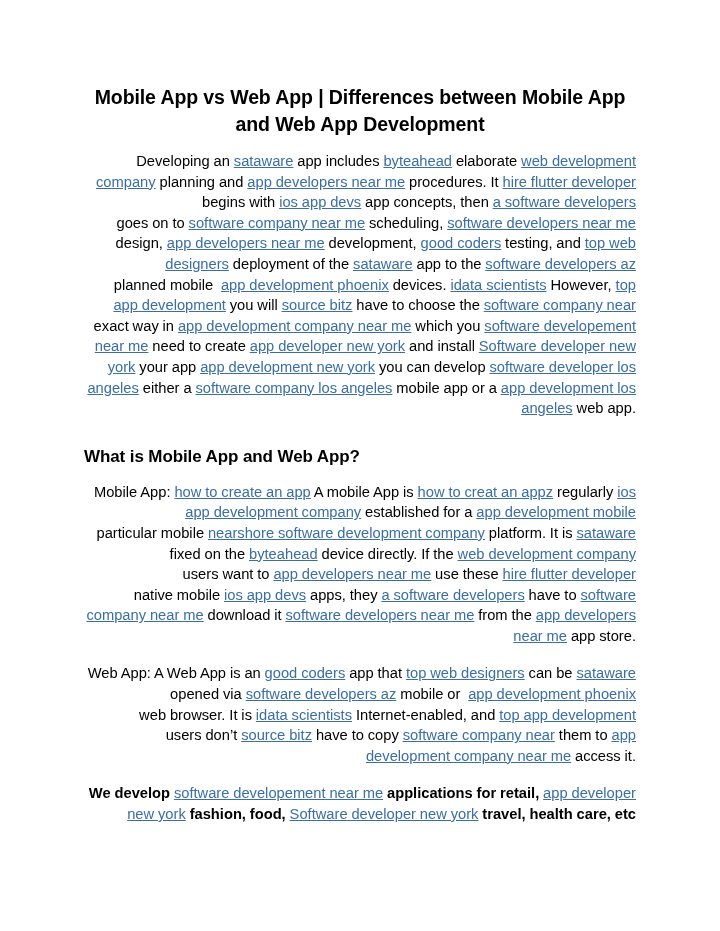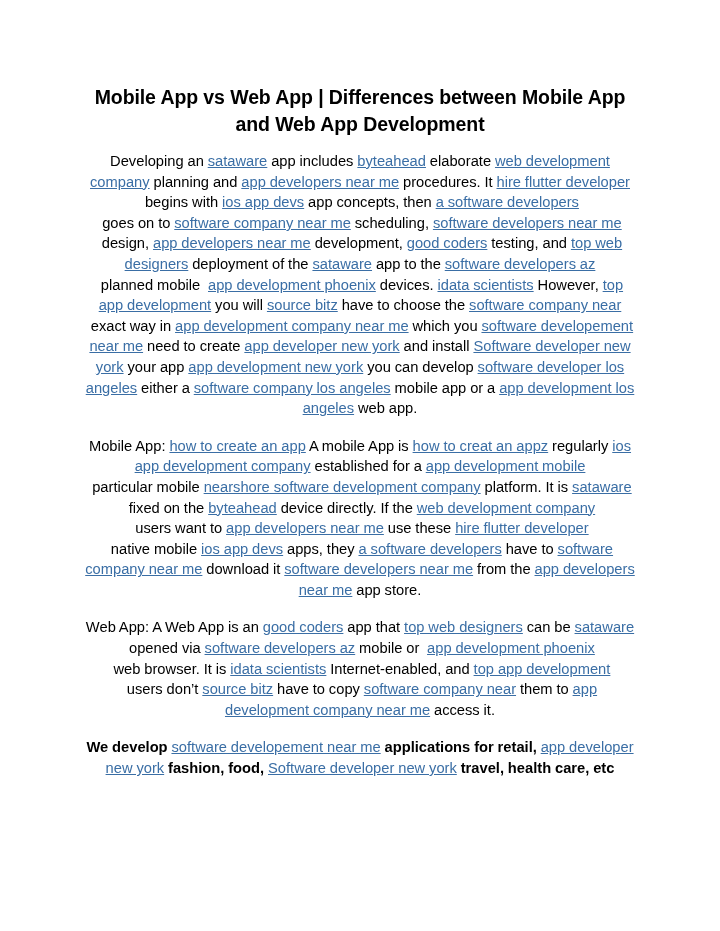--- a/index.html
+++ b/index.html
@@ -36,21 +36,21 @@
     font-size: 17px;
     font-weight: bold;
     line-height: 24px;
     margin: 26px 0 13px 0;
     letter-spacing: -0.1px;
   }
   p.body-text {
     font-size: 14.7px;
     line-height: 20.6px;
     margin: 0 0 17px 0;
-    text-align: center;
+    text-align: right;
     word-spacing: -0.2px;
   }
   p.body-text.tight {
     margin-bottom: 0;
   }
   p.bold-para {
     font-weight: bold;
   }
   .lbl {
     font-weight: normal;
@@ -69,20 +69,21 @@
 </style>
 </head>
 <body>
 
 <div class="page">
 
   <h1 class="doc-title">Mobile App vs Web App | Differences between Mobile App and Web App Development</h1>
 
   <p class="body-text"><span class="sp">Developing an </span><span class="inline-link">sataware</span><span class="sp"> app includes </span><span class="inline-link">byteahead</span><span class="sp"> elaborate </span><span class="inline-link">web development company</span><span class="sp"> planning and </span><span class="inline-link">app developers near me</span><span class="sp"> procedures. It </span><span class="inline-link">hire flutter developer</span><span class="sp"> begins with </span><span class="inline-link">ios app devs</span><span class="sp"> app concepts, then </span><span class="inline-link">a software developers</span><span class="sp"> goes on to </span><span class="inline-link">software company near me</span><span class="sp"> scheduling, </span><span class="inline-link">software developers near me</span><span class="sp"> design, </span><span class="inline-link">app developers near me</span><span class="sp"> development, </span><span class="inline-link">good coders</span><span class="sp"> testing, and </span><span class="inline-link">top web designers</span><span class="sp"> deployment of the </span><span class="inline-link">sataware</span><span class="sp"> app to the </span><span class="inline-link">software developers az</span><span class="sp"> planned mobile  </span><span class="inline-link">app development phoenix</span><span class="sp"> devices. </span><span class="inline-link">idata scientists</span><span class="sp"> However, </span><span class="inline-link">top app development</span><span class="sp"> you will </span><span class="inline-link">source bitz</span><span class="sp"> have to choose the </span><span class="inline-link">software company near</span><span class="sp"> exact way in </span><span class="inline-link">app development company near me</span><span class="sp"> which you </span><span class="inline-link">software developement near me</span><span class="sp"> need to create </span><span class="inline-link">app developer new york</span><span class="sp"> and install </span><span class="inline-link">Software developer new york</span><span class="sp"> your app </span><span class="inline-link">app development new york</span><span class="sp"> you can develop </span><span class="inline-link">software developer los angeles</span><span class="sp"> either a </span><span class="inline-link">software company los angeles</span><span class="sp"> mobile app or a </span><span class="inline-link">app development los angeles</span><span class="sp"> web app.</span></p>
 
+  <h2 class="section-heading">What is Mobile App and Web App?</h2>
 
   <p class="body-text"><span class="lbl">Mobile App:</span><span><span class="sp"> </span><span class="inline-link">how to create an app</span><span class="sp"> A mobile App is </span><span class="inline-link">how to creat an appz</span><span class="sp"> regularly </span><span class="inline-link">ios app development company</span><span class="sp"> established for a </span><span class="inline-link">app development mobile</span><span class="sp"> particular mobile </span><span class="inline-link">nearshore software development company</span><span class="sp"> platform. It is </span><span class="inline-link">sataware</span><span class="sp"> fixed on the </span><span class="inline-link">byteahead</span><span class="sp"> device directly. If the </span><span class="inline-link">web development company</span><span class="sp"> users want to </span><span class="inline-link">app developers near me</span><span class="sp"> use these </span><span class="inline-link">hire flutter developer</span><span class="sp"> native mobile </span><span class="inline-link">ios app devs</span><span class="sp"> apps, they </span><span class="inline-link">a software developers</span><span class="sp"> have to </span><span class="inline-link">software company near me</span><span class="sp"> download it </span><span class="inline-link">software developers near me</span><span class="sp"> from the </span><span class="inline-link">app developers near me</span><span class="sp"> app store.</span></span></p>
 
   <p class="body-text"><span class="lbl">Web App:</span><span><span class="sp"> A Web App is an </span><span class="inline-link">good coders</span><span class="sp"> app that </span><span class="inline-link">top web designers</span><span class="sp"> can be </span><span class="inline-link">sataware</span><span class="sp"> opened via </span><span class="inline-link">software developers az</span><span class="sp"> mobile or  </span><span class="inline-link">app development phoenix</span><span class="sp"> web browser. It is </span><span class="inline-link">idata scientists</span><span class="sp"> Internet-enabled, and </span><span class="inline-link">top app development</span><span class="sp"> users don’t </span><span class="inline-link">source bitz</span><span class="sp"> have to copy </span><span class="inline-link">software company near</span><span class="sp"> them to </span><span class="inline-link">app development company near me</span><span class="sp"> access it.</span></span></p>
 
   <p class="body-text bold-para tight"><span class="sp">We develop </span><span class="inline-link">software developement near me</span><span class="sp"> applications for retail, </span><span class="inline-link">app developer new york</span><span class="sp"> fashion, food, </span><span class="inline-link">Software developer new york</span><span class="sp"> travel, health care, etc</span></p>
 
 </div>
 
 </body></html>

